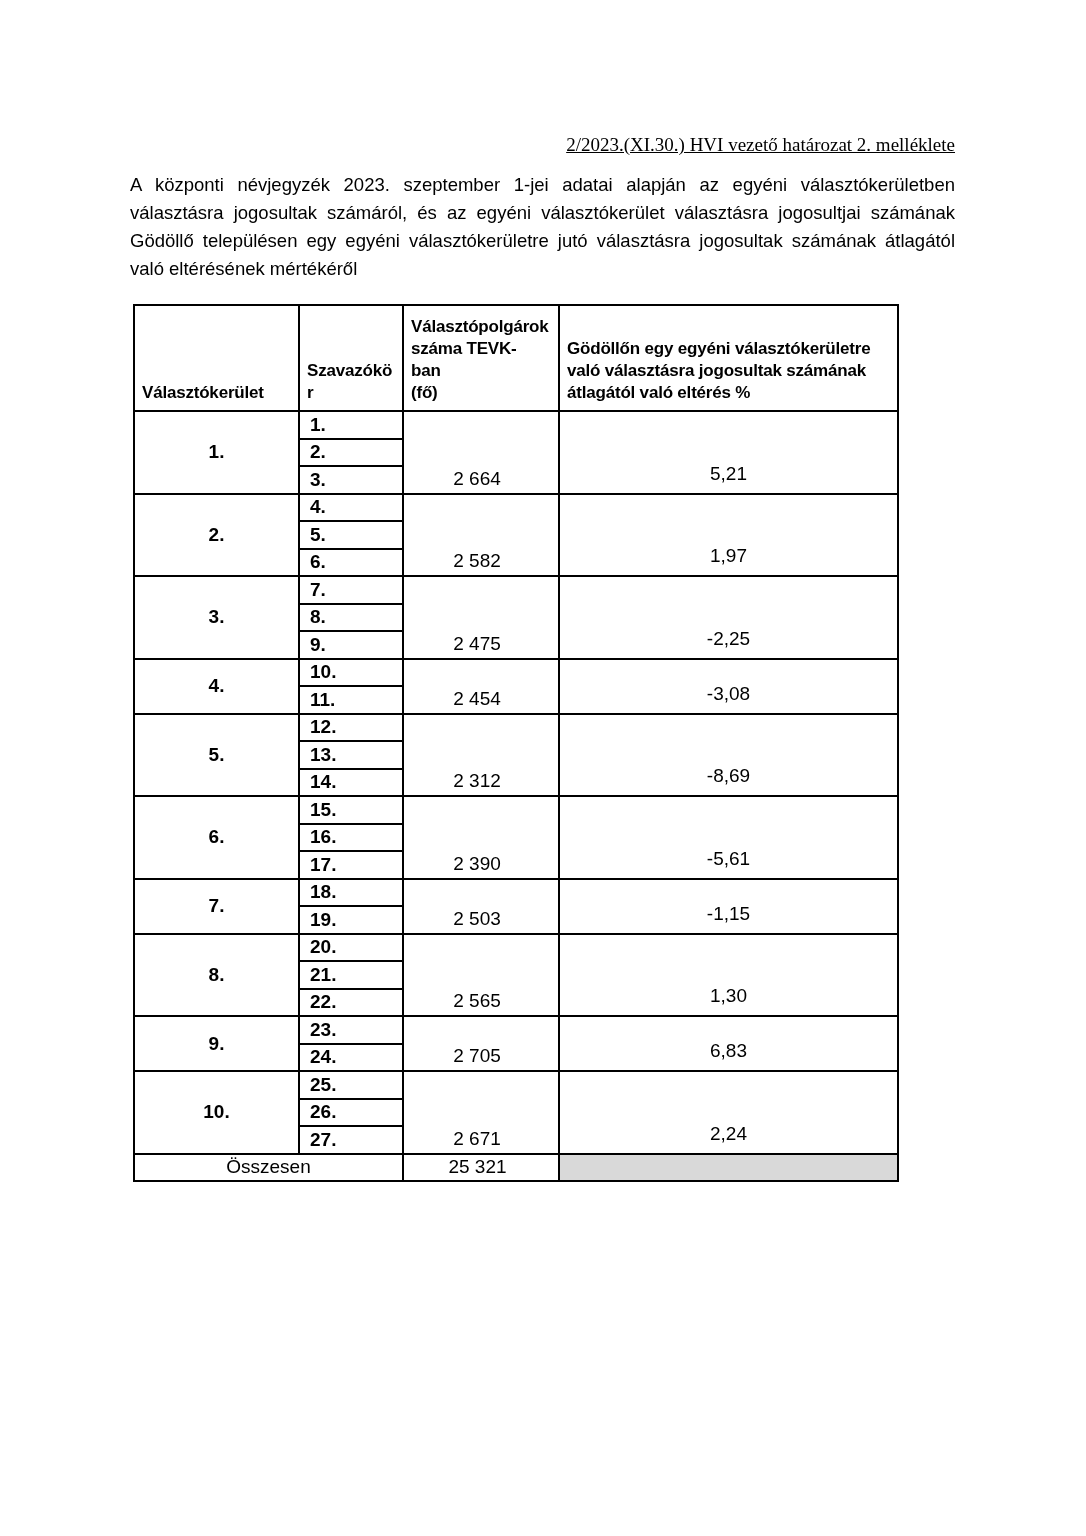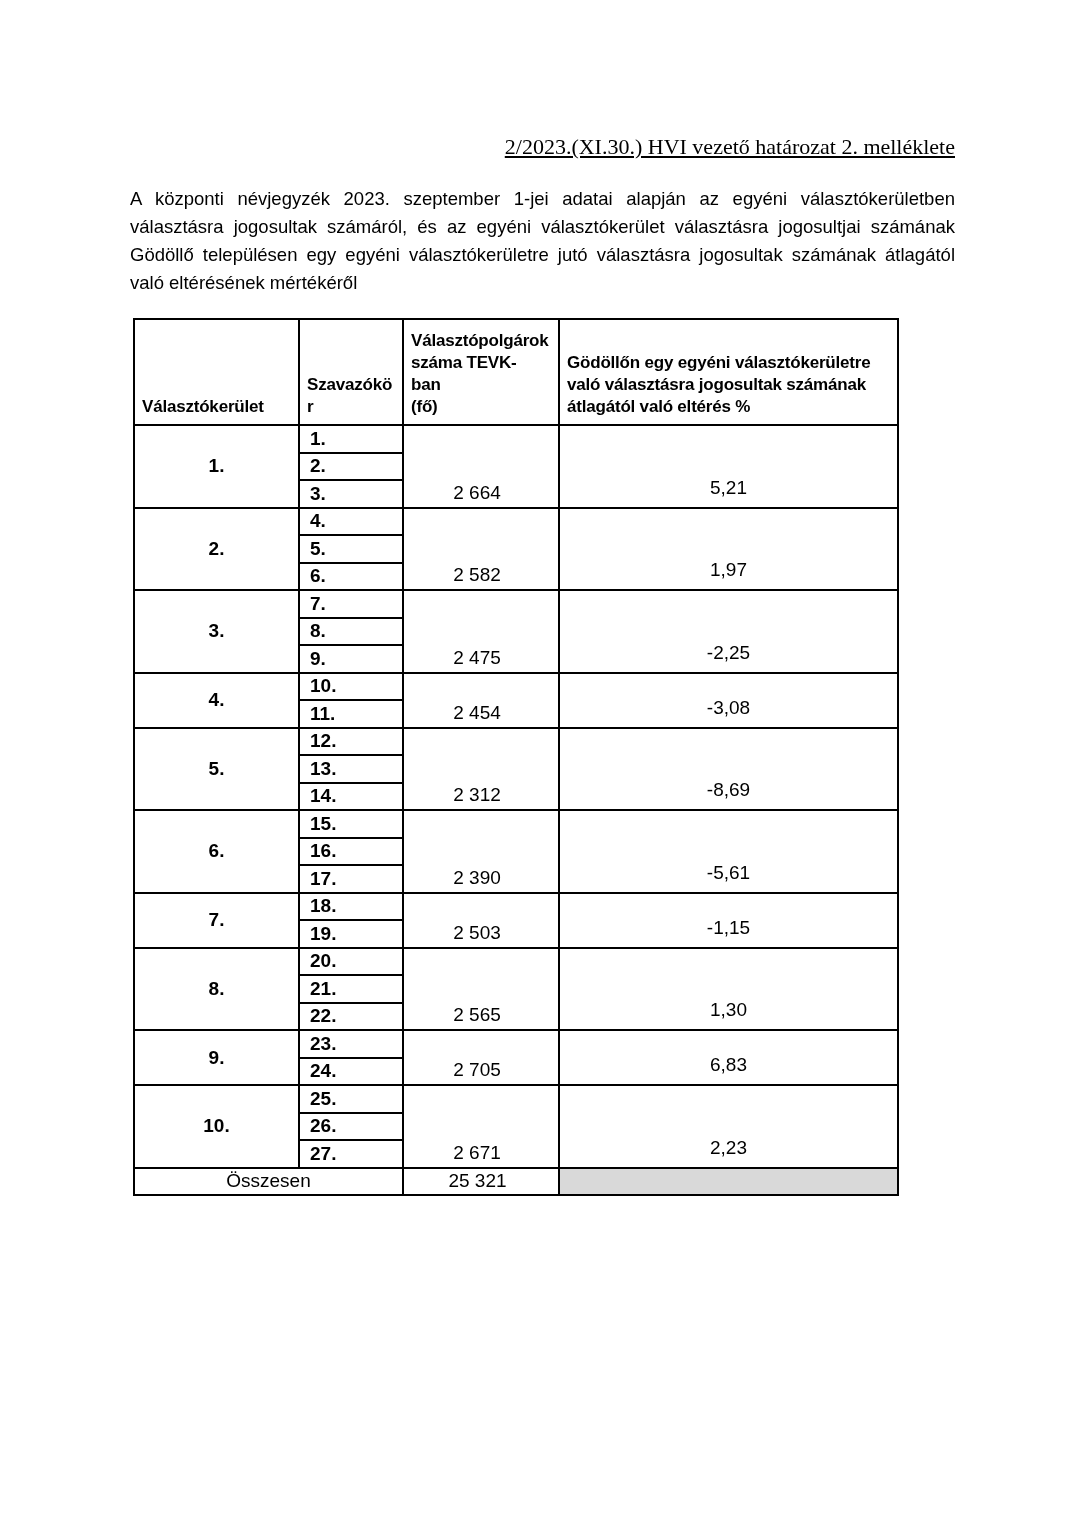--- a/index.html
+++ b/index.html
@@ -8,28 +8,28 @@
     width:1086px; height:1536px;
     background:#ffffff;
     overflow:hidden;
     font-family:"Liberation Sans", sans-serif;
     color:#000;
   }
   .content { padding:134px 131px 0 130px; }
 
   .doc-title {
     font-family:"Liberation Serif", serif;
-    font-size:22px;
+    font-size:19px;
     text-align:right;
     text-decoration:underline;
     white-space:nowrap;
   }
 
   .intro {
-    margin-top:25px;
+    margin-top:15px;
     font-size:18.5px;
     line-height:28px;
     text-align:justify;
   }
 
   table.data-table {
     margin:21px 0 0 3px;
     width:764px;
     border-collapse:collapse;
     table-layout:fixed;
@@ -225,21 +225,21 @@
             <td class="voters-cell" rowspan="2">2 705</td>
             <td class="deviation-cell" rowspan="2">6,83</td>
           </tr>
           <tr>
             <td class="precinct-cell p-last">24.</td>
           </tr>
           <tr>
             <td class="district-cell" rowspan="3">10.</td>
             <td class="precinct-cell p-first">25.</td>
             <td class="voters-cell" rowspan="3">2 671</td>
-            <td class="deviation-cell" rowspan="3">2,23</td>
+            <td class="deviation-cell" rowspan="3">2,24</td>
           </tr>
           <tr>
             <td class="precinct-cell">26.</td>
           </tr>
           <tr>
             <td class="precinct-cell p-last">27.</td>
           </tr>
         </tbody>
       <tbody>
         <tr class="total-row">

